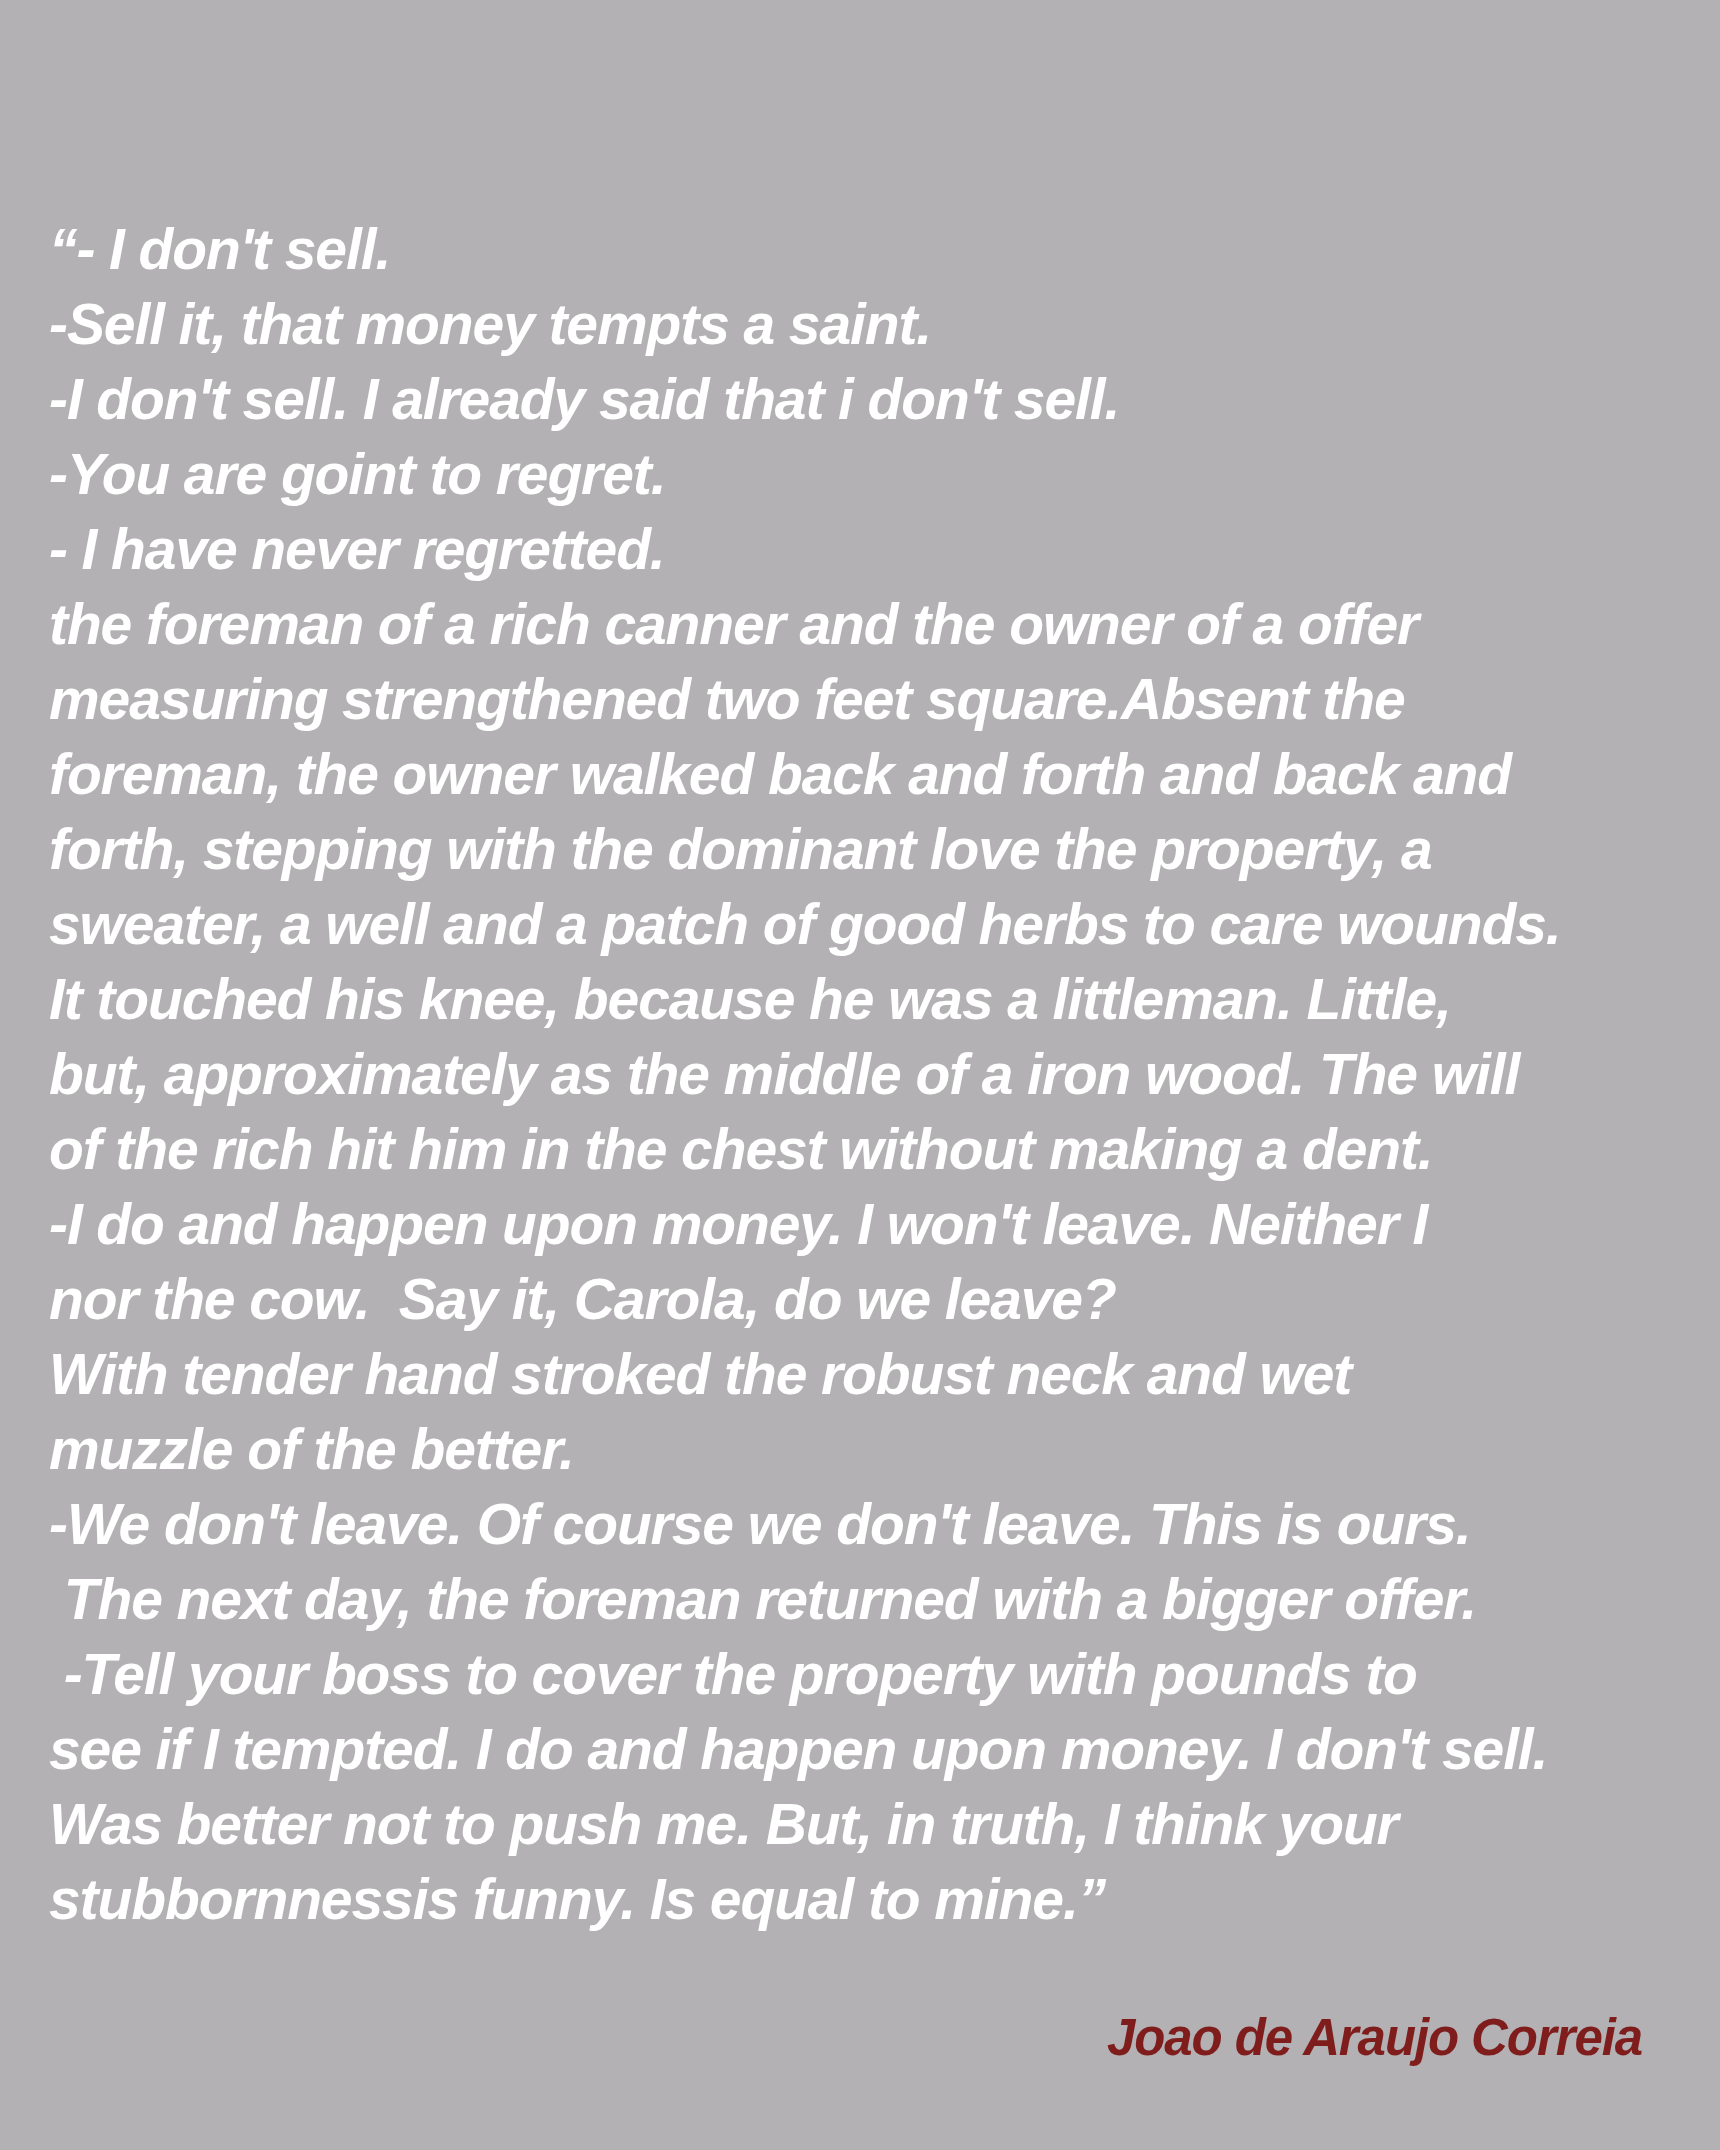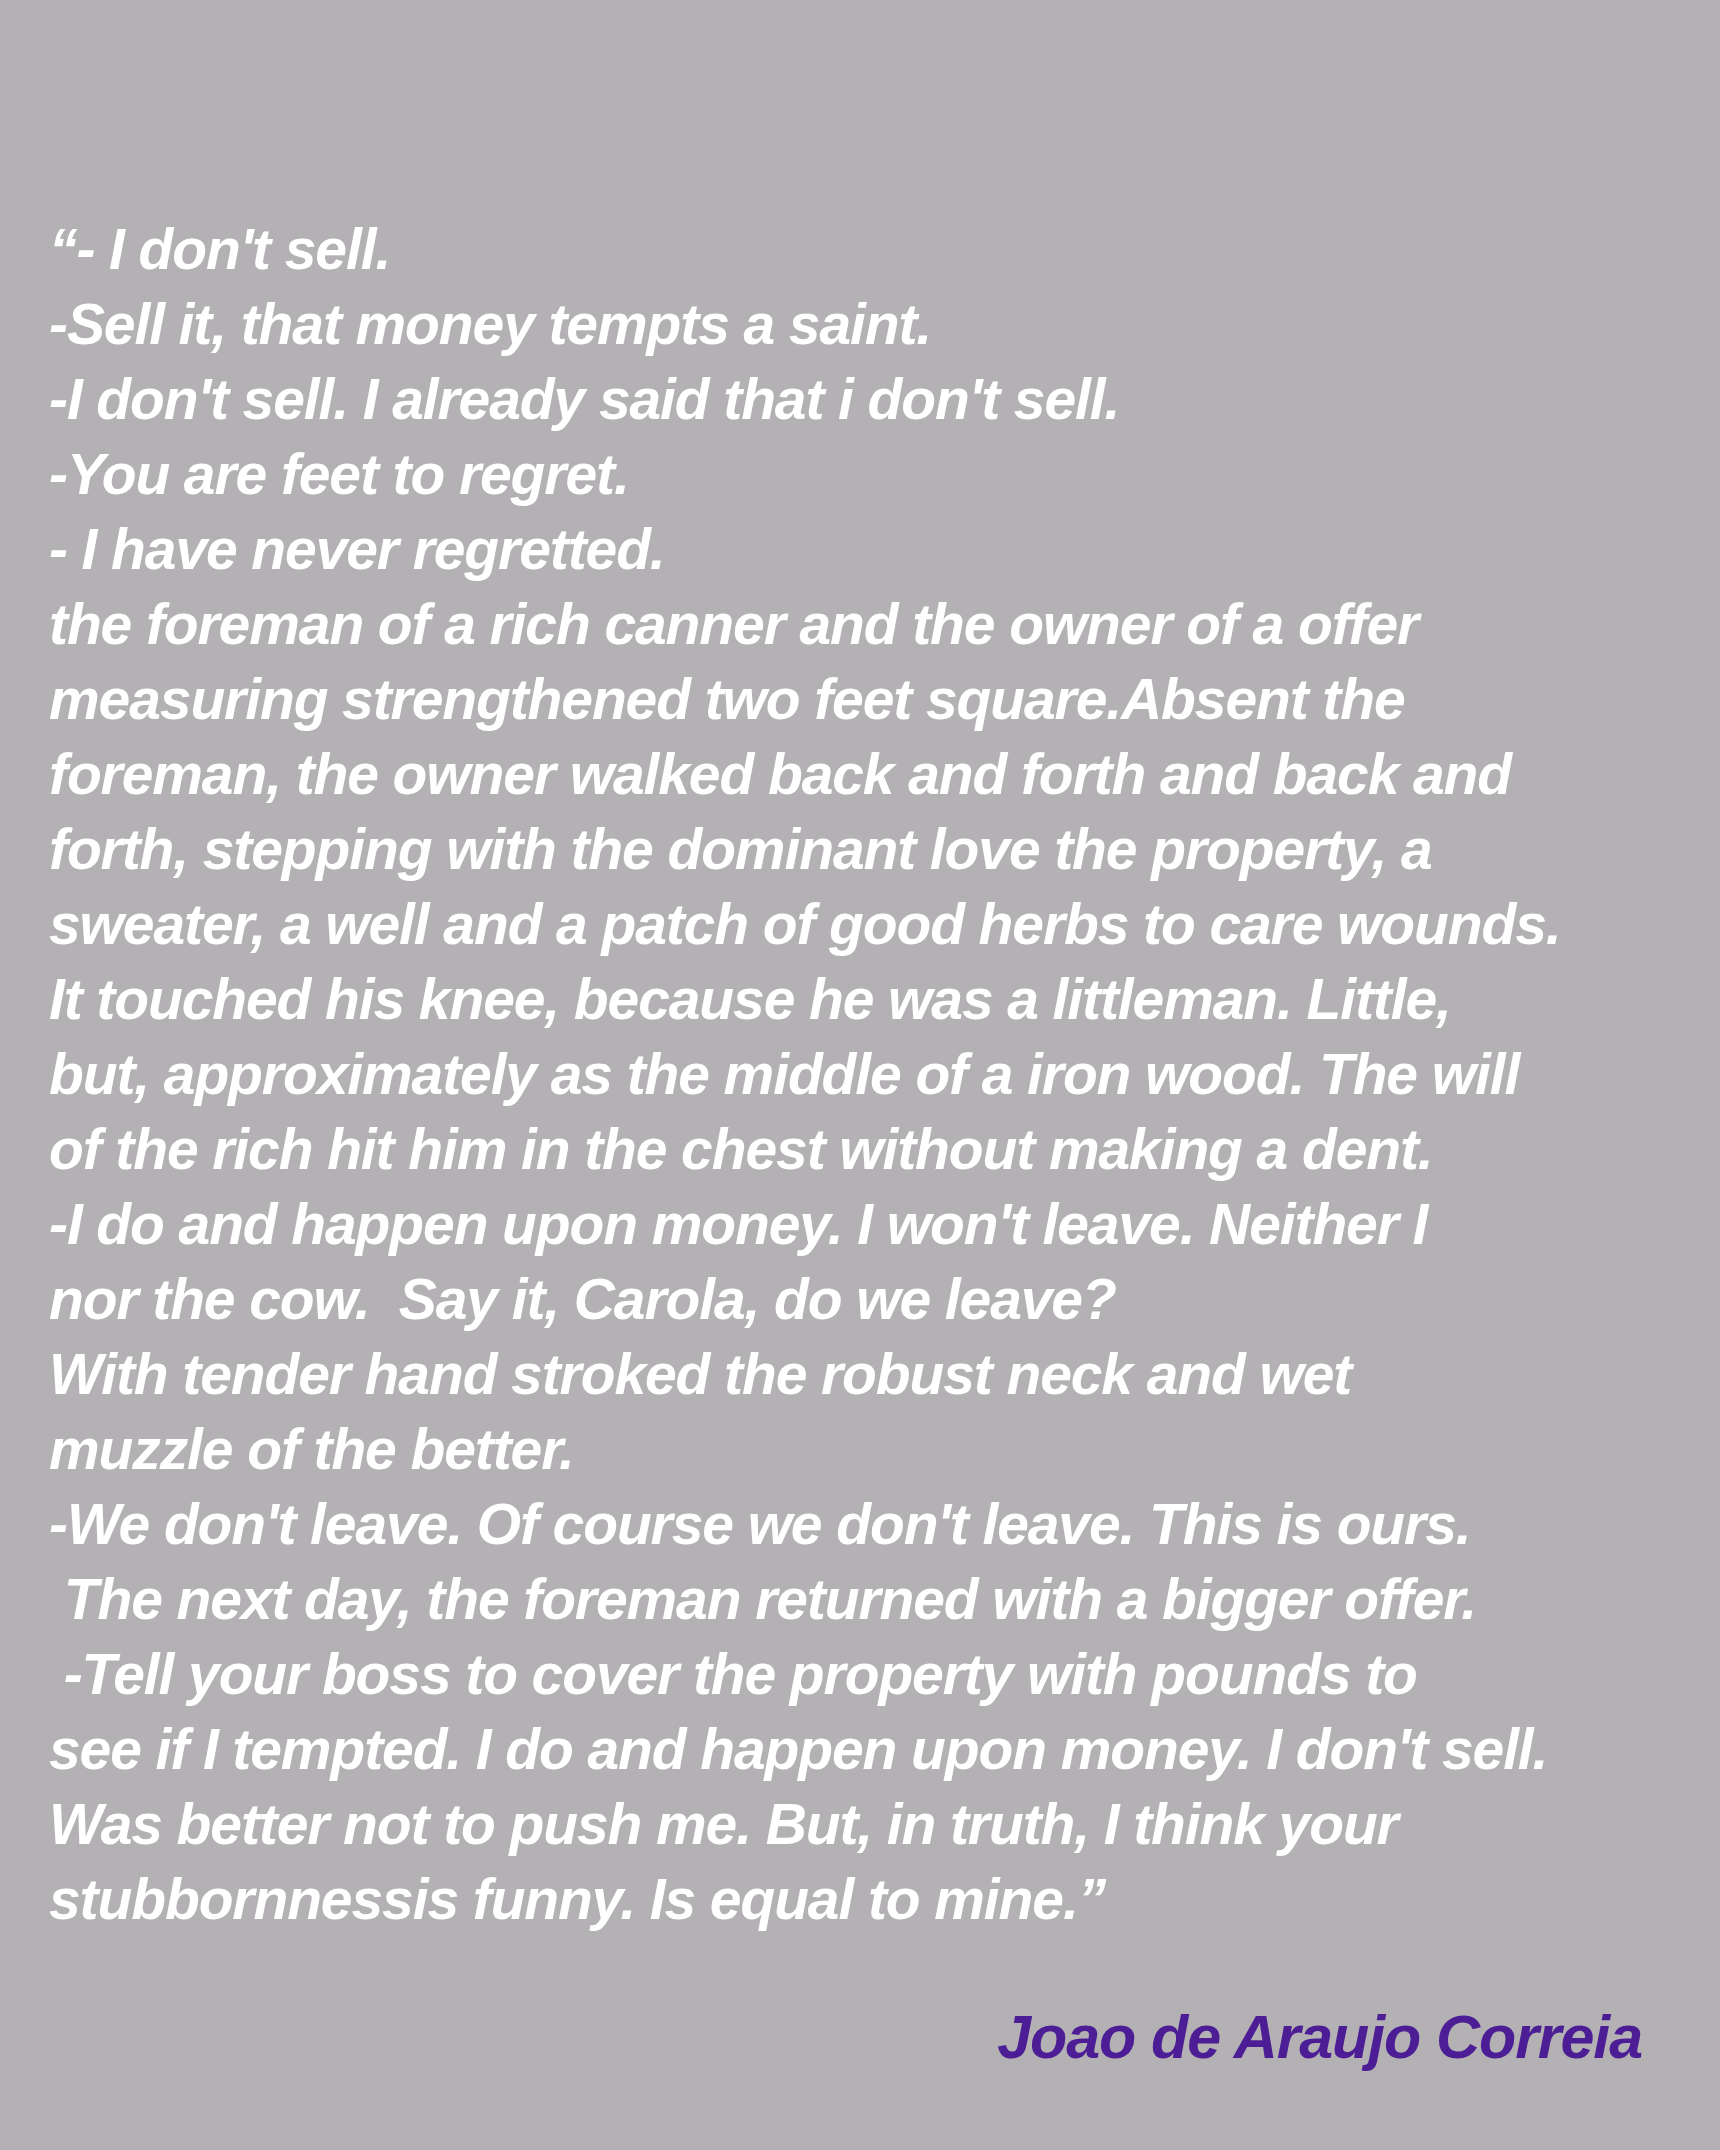--- a/index.html
+++ b/index.html
@@ -24,41 +24,41 @@
     font-weight: bold;
     font-style: italic;
     font-size: 57px;
     line-height: 75px;
     letter-spacing: -1.1px;
   }
   .line {
     white-space: pre;
   }
   .attribution {
-    color: #4c1d95;
+    color: #7f1d1d;
     font-weight: bold;
     font-style: italic;
-    font-size: 61px;
+    font-size: 51px;
     line-height: 75px;
     letter-spacing: -1.1px;
     text-align: right;
     margin-top: 63px;
     padding-right: 23px;
     white-space: pre;
   }
 </style>
 </head>
 <body>
 
 <div class="page">
   <div class="quote">
     <div class="line">“- I don't sell.</div>
     <div class="line">-Sell it, that money tempts a saint.</div>
     <div class="line">-I don't sell. I already said that i don't sell.</div>
-    <div class="line">-You are feet to regret.</div>
+    <div class="line">-You are goint to regret.</div>
     <div class="line">- I have never regretted.</div>
     <div class="line">the foreman of a rich canner and the owner of a offer</div>
     <div class="line">measuring strengthened two feet square.Absent the</div>
     <div class="line">foreman, the owner walked back and forth and back and</div>
     <div class="line">forth, stepping with the dominant love the property, a</div>
     <div class="line">sweater, a well and a patch of good herbs to care wounds.</div>
     <div class="line">It touched his knee, because he was a littleman. Little,</div>
     <div class="line">but, approximately as the middle of a iron wood. The will</div>
     <div class="line">of the rich hit him in the chest without making a dent.</div>
     <div class="line">-I do and happen upon money. I won't leave. Neither I</div>

